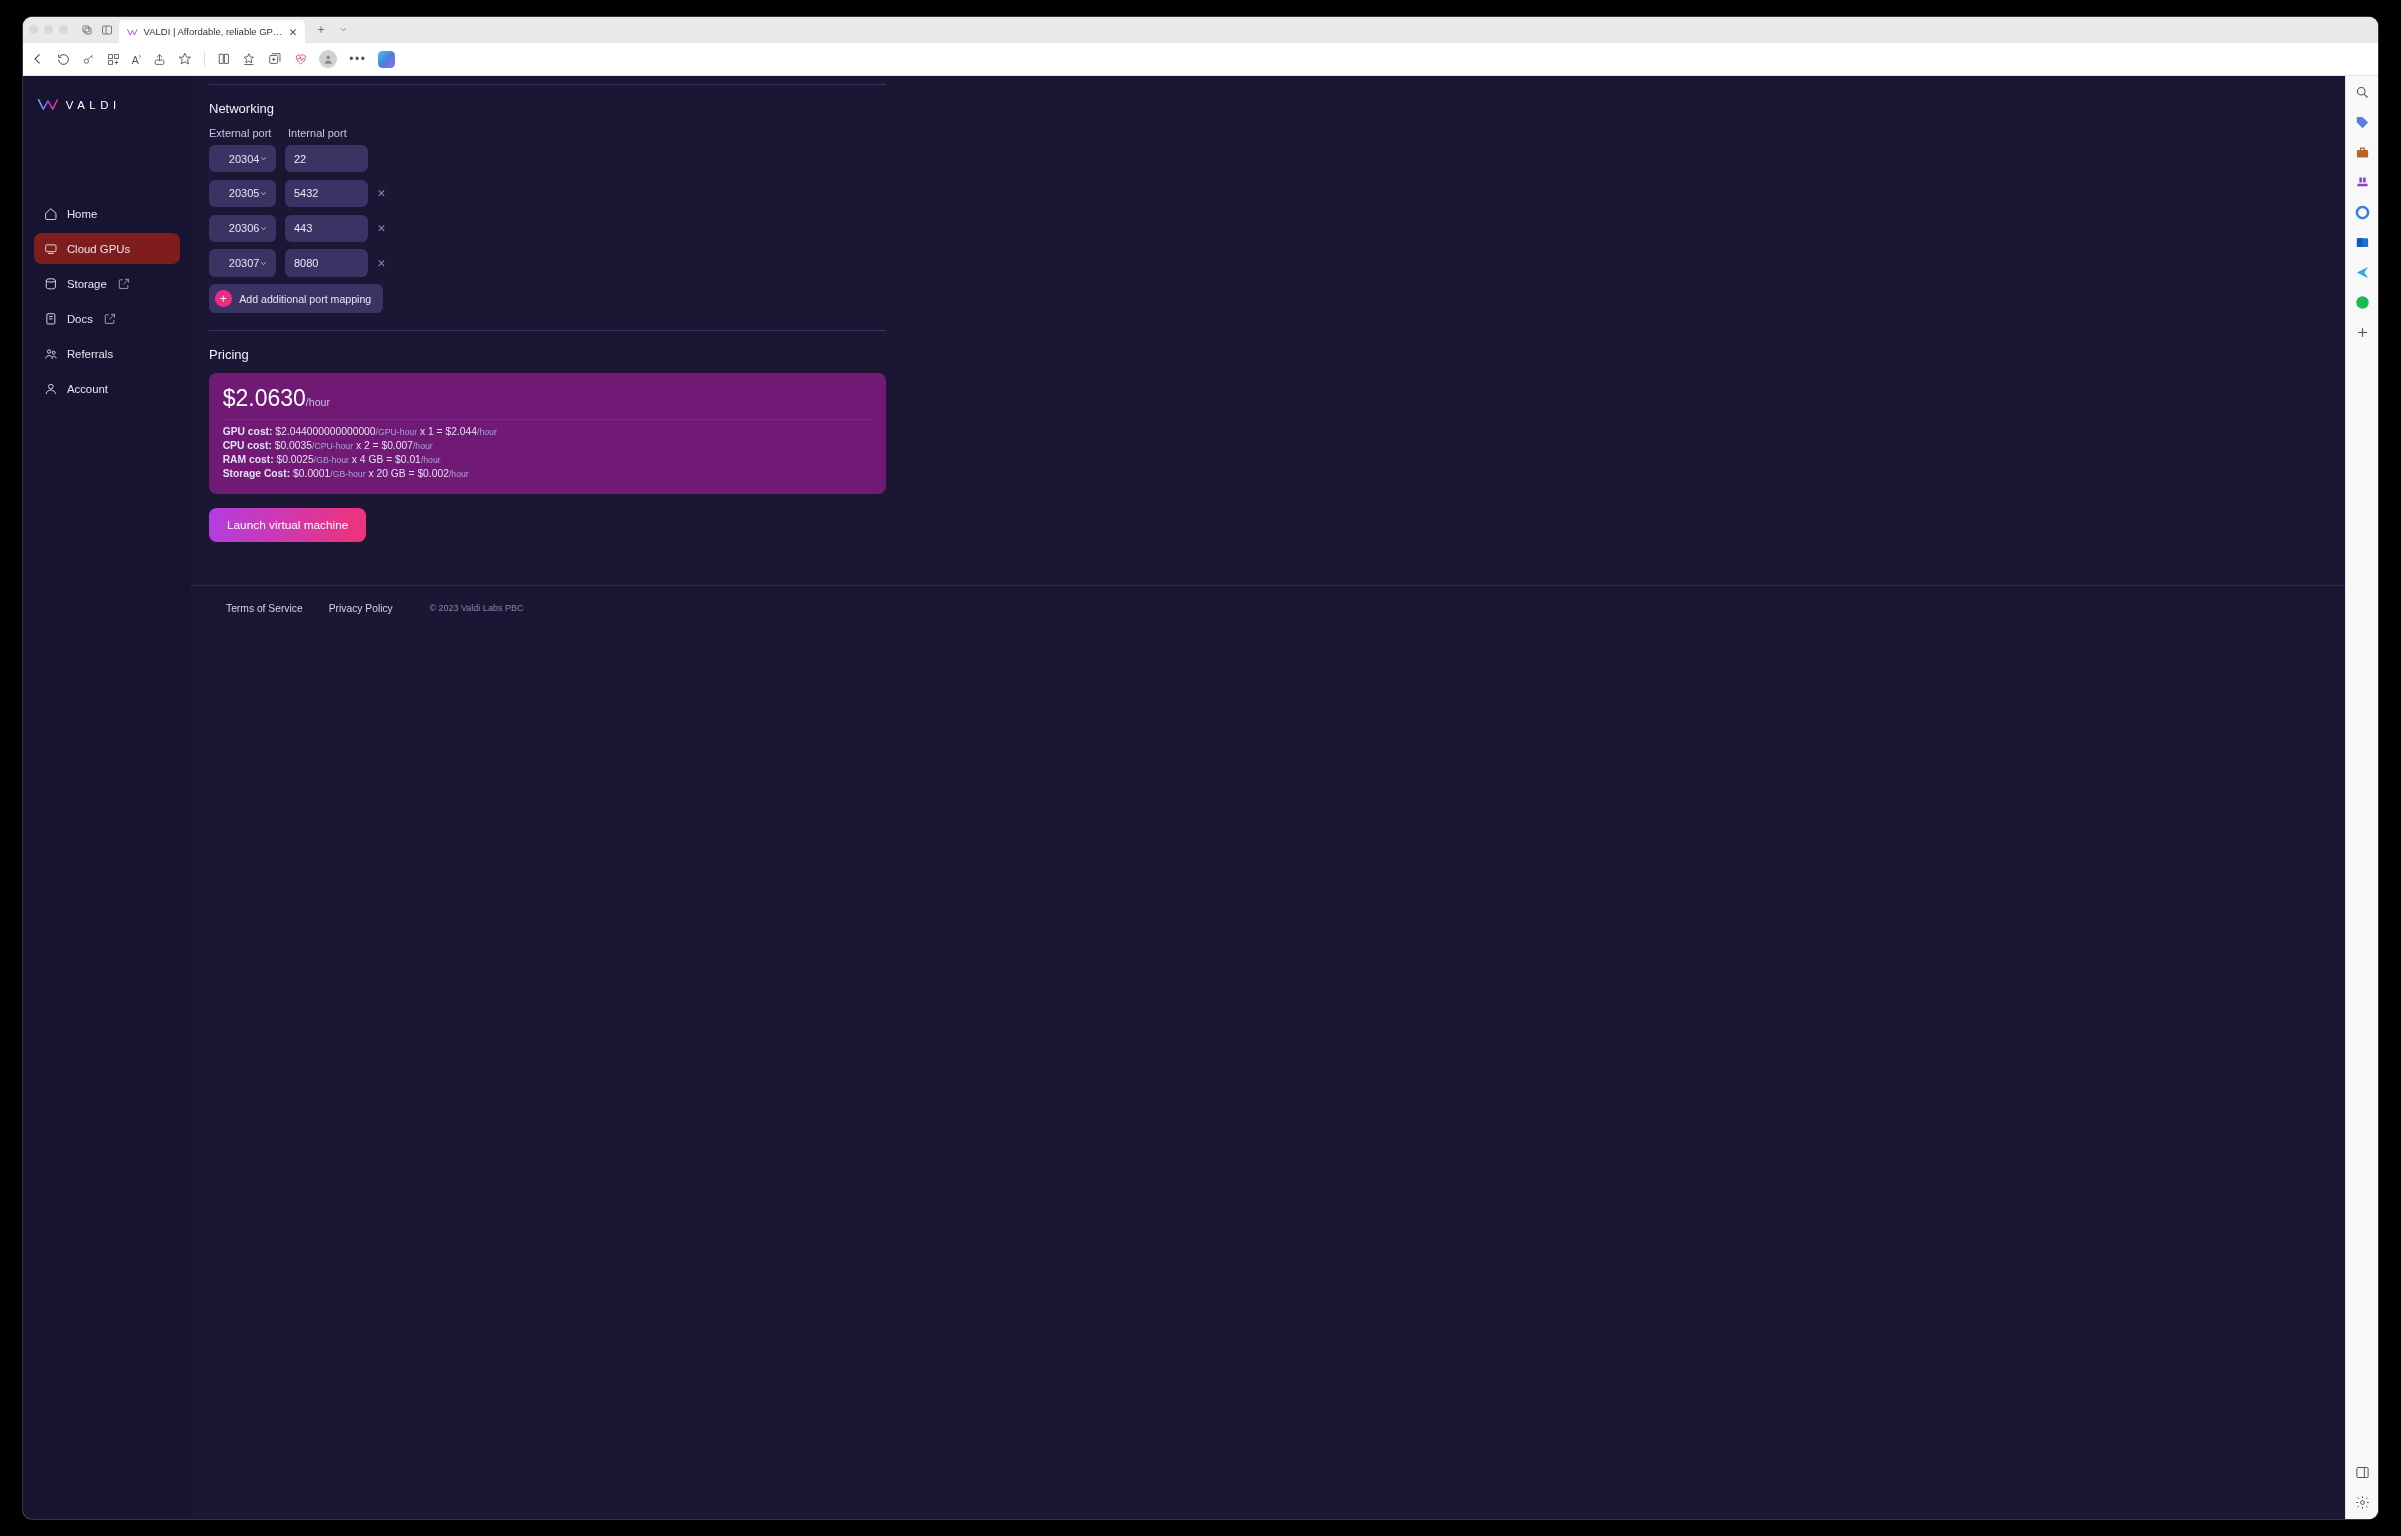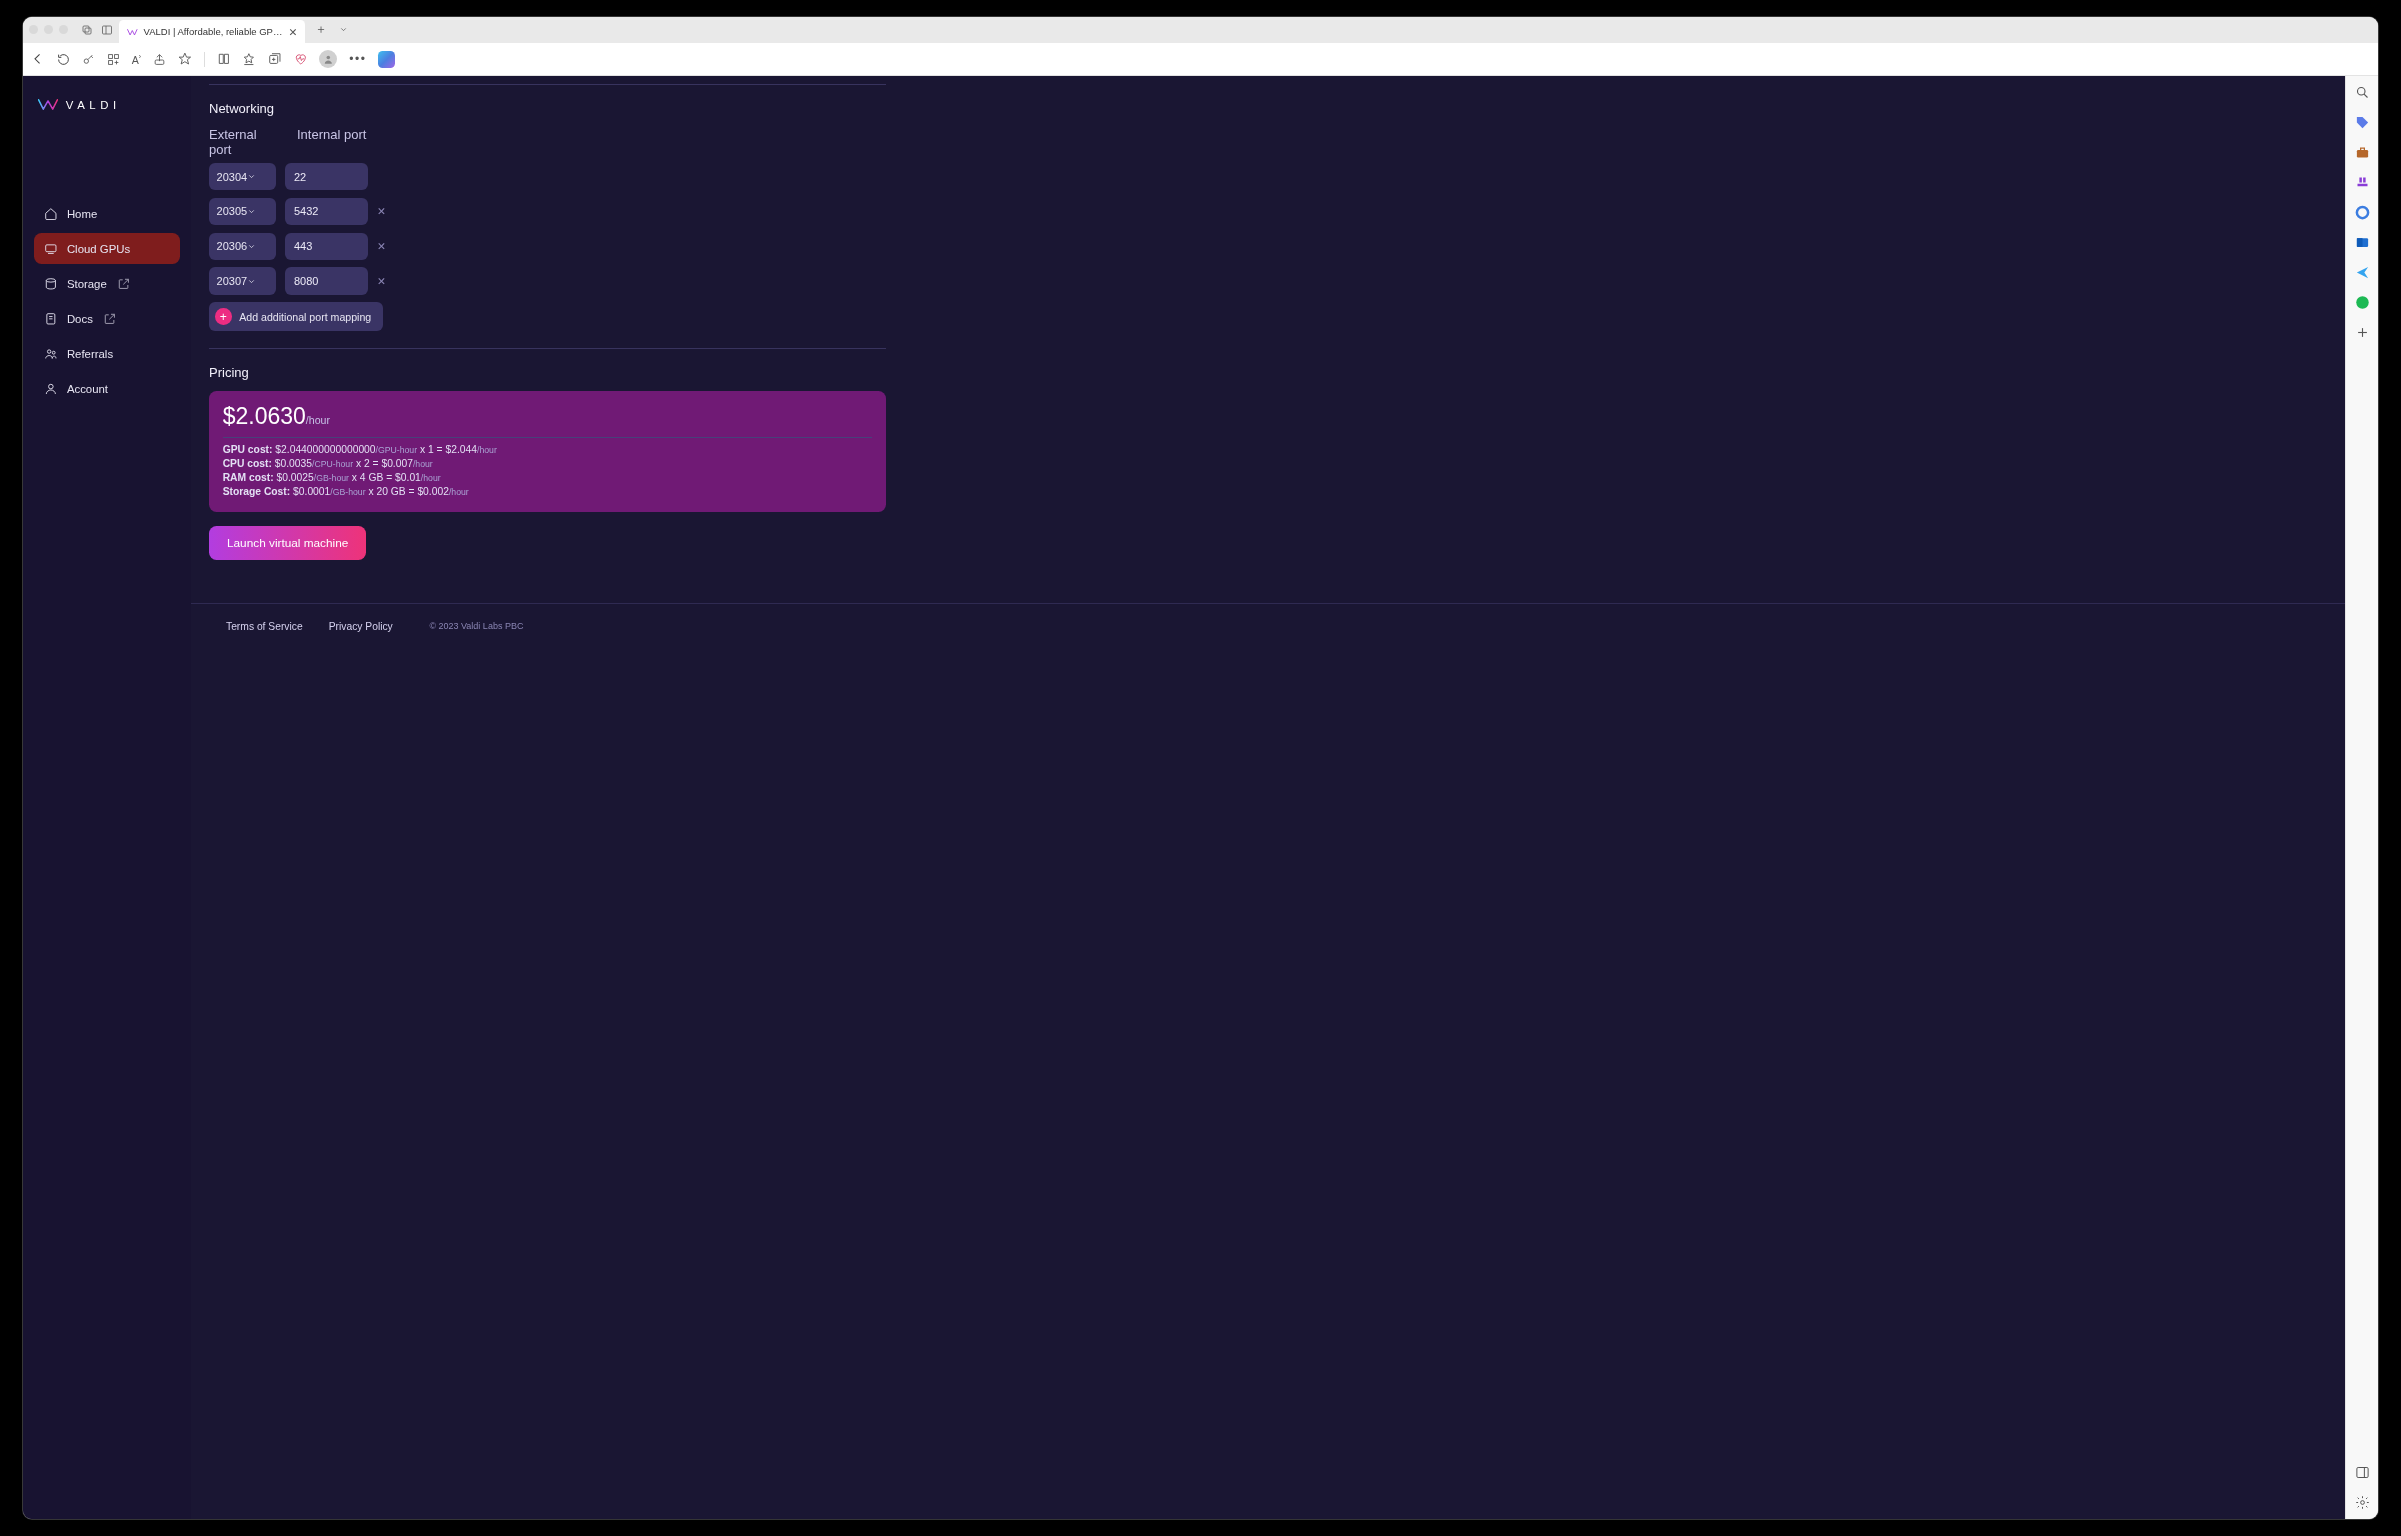--- a/index.html
+++ b/index.html
@@ -46,25 +46,25 @@
   .main { flex:1; overflow:auto; }
   .content { padding:6px 35px 23px 18px; max-width:730px; }
   .row-os { display:flex; align-items:center; gap:10.6px; padding:7.6px 0 16.7px 0; }
   .label { font-size:11.4px; color:#eceaf7; }
   .select { background:#3a3465; border-radius:6px; padding:6.8px 27px 6.8px 10.6px; font-size:11px; color:#eceaf7; position:relative; min-width:128px; }
   .select .chev { position:absolute; right:7.6px; top:50%; transform:translateY(-50%); }
   hr.sep { border:none; border-top:0.8px solid #38335e; margin:1.5px 0 16.7px 0; }
 
   h2.sec { font-size:13px; font-weight:500; color:#f2f0fb; margin:3px 0 10.6px 0; }
 
-  .port-labels { display:flex; gap:21px; font-size:13px; color:#c9c5e6; }
+  .port-labels { display:flex; gap:12px; font-size:11px; color:#c9c5e6; }
   .port-labels span:first-child { width:67px; }
   .ports { display:flex; flex-direction:column; gap:7.6px; margin-top:6px; }
   .port-row { display:flex; align-items:center; gap:9px; }
-  .port-ext { width:67px; background:#3a3465; border-radius:6px; padding:7.6px 7.6px; font-size:11px; display:flex; align-items:center; justify-content:flex-start; }
+  .port-ext { width:67px; background:#3a3465; border-radius:6px; padding:7.6px 7.6px; font-size:11px; display:flex; align-items:center; justify-content:flex-end; }
   .port-int { width:83px; background:#3a3465; border-radius:6px; padding:7.6px 9px; font-size:11px; color:#eceaf7; border:none; outline:none; }
   .remove { color:#8b86b5; font-size:10.6px; cursor:pointer; }
   .add-port { display:inline-flex; align-items:center; gap:7.6px; background:#3a3465; border-radius:6px; padding:6px 12px 6px 6px; margin-top:7.6px; font-size:10.6px; cursor:pointer; }
   .plus { width:16.7px; height:16.7px; border-radius:50%; background:#ed2d82; display:flex; align-items:center; justify-content:center; color:#fff; font-size:12px; }
 
   .pricing-box { background:#701a75; border-radius:7.6px; padding:12px 13.7px; margin-top:4.6px; }
   .price-main { font-size:23px; font-weight:500; color:#fff; }
   .price-unit { font-size:10.6px; color:#c6c2e6; font-weight:400; }
   .price-sep { border:none; border-top:0.8px solid #47417a; margin:7.6px 0 6px 0; }
   .pline { font-size:10.3px; color:#e3e0f4; margin:3px 0; }

